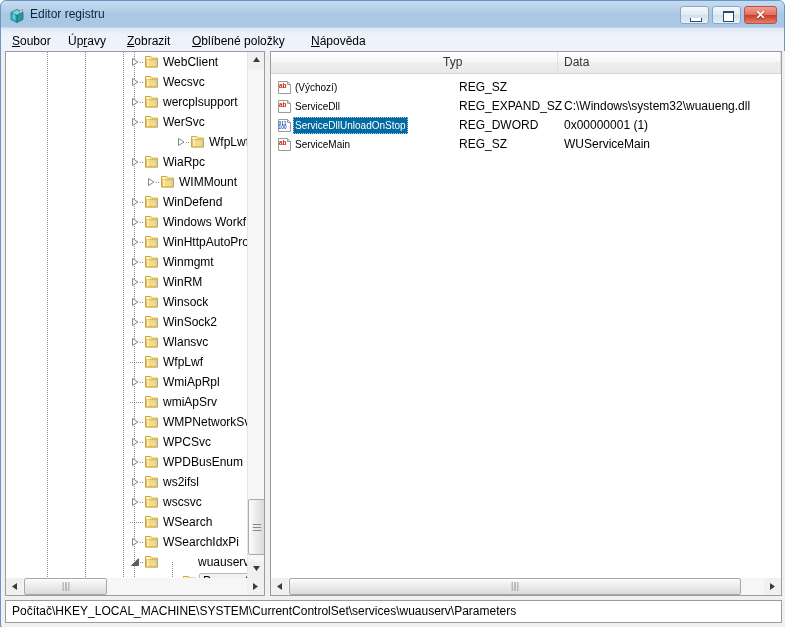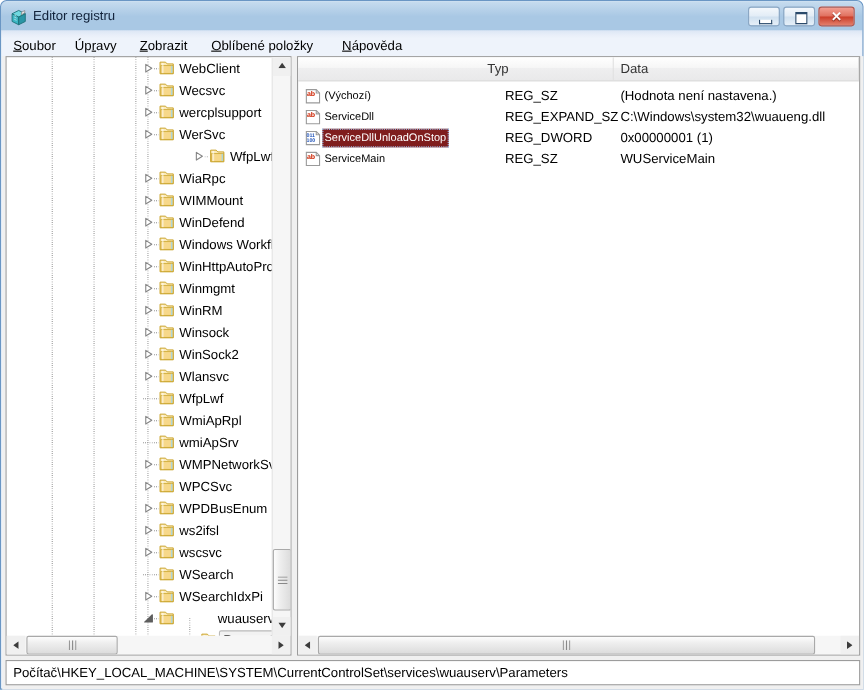--- a/index.html
+++ b/index.html
@@ -234,21 +234,21 @@
   }
   .lrow .c-name {
     position: absolute;
     left: 22px; top: 1px;
     height: 17px; line-height: 17px;
     font-size: 10px;
     padding: 0 2px;
     white-space: nowrap;
   }
   .lrow.selected .c-name {
-    background: #7f1d1d;
+    background: #0369a1;
     color: #ffffff;
     outline: 1px dotted #9fd0ff;
     outline-offset: -1px;
   }
   .lrow .c-type {
     position: absolute;
     left: 188px; top: 1px;
     height: 17px; line-height: 17px;
     font-size: 12px;
     white-space: nowrap;
@@ -445,21 +445,21 @@
                 </svg>
               </div>
               <div class="folder" style="left: 138px;"><svg width="15" height="14" viewBox="0 0 15 14">
                   <path d="M1.5 1.5h5l1.5 1.6h5.5v9H1.5z" fill="#fbe9b8" stroke="#c9a227" stroke-width=".9"></path>
                   <path d="M2.2 4.6h11.1v7.2H2.2z" fill="#f7d88a" stroke="#c9a227" stroke-width=".7"></path>
                   <rect x="3.1" y="2.2" width="1.6" height="9.3" fill="#ffffff" opacity=".55"></rect>
                   <rect x="11.4" y="4.8" width="1.4" height="6.6" fill="#9ed4e6" opacity=".8"></rect>
                 </svg></div>
               <div class="label" style="left: 155px;">WiaRpc</div>
             </div>
-            <div class="tnode" style="top: 120px; position: absolute; left: 0px; width: 202px;">
+            <div class="tnode" style="top: 120px; position: absolute; left: 16px; width: 202px;">
               <div class="hstub" style="left: 134px; width: 4px; top: 10px;"></div>
               <div class="arrow-c" style="left: 124px;">
                 <svg width="10" height="10" viewBox="0 0 10 10">
                   <polygon points="2.5,1.5 8,5 2.5,8.5" fill="#ffffff" stroke="#868686" stroke-width="1" stroke-linejoin="round"></polygon>
                 </svg>
               </div>
               <div class="folder" style="left: 138px;"><svg width="15" height="14" viewBox="0 0 15 14">
                   <path d="M1.5 1.5h5l1.5 1.6h5.5v9H1.5z" fill="#fbe9b8" stroke="#c9a227" stroke-width=".9"></path>
                   <path d="M2.2 4.6h11.1v7.2H2.2z" fill="#f7d88a" stroke="#c9a227" stroke-width=".7"></path>
                   <rect x="3.1" y="2.2" width="1.6" height="9.3" fill="#ffffff" opacity=".55"></rect>
@@ -797,21 +797,20 @@
         </div>
       <div id="list-rows">
           <div class="lrow" style="top: 26px;">
             <div class="vicon"><svg width="15" height="15" viewBox="0 0 15 15">
                 <path d="M1.5 1.5h9l3 3v9h-12z" fill="#ffffff" stroke="#9a9a9a" stroke-width="1"></path>
                 <path d="M10.5 1.5v3h3" fill="none" stroke="#9a9a9a" stroke-width="1"></path>
                 <text x="2" y="7.6" font-family="Liberation Sans, sans-serif" font-size="6.4" font-weight="bold" fill="#cc2200">ab</text>
               </svg></div>
             <div class="c-name">(Výchozí)</div>
             <div class="c-type">REG_SZ</div>
-            <div class="c-data">(Hodnota není nastavena.)</div>
           </div>
           <div class="lrow" style="top: 45px;">
             <div class="vicon"><svg width="15" height="15" viewBox="0 0 15 15">
                 <path d="M1.5 1.5h9l3 3v9h-12z" fill="#ffffff" stroke="#9a9a9a" stroke-width="1"></path>
                 <path d="M10.5 1.5v3h3" fill="none" stroke="#9a9a9a" stroke-width="1"></path>
                 <text x="2" y="7.6" font-family="Liberation Sans, sans-serif" font-size="6.4" font-weight="bold" fill="#cc2200">ab</text>
               </svg></div>
             <div class="c-name">ServiceDll</div>
             <div class="c-type">REG_EXPAND_SZ</div>
             <div class="c-data">C:\Windows\system32\wuaueng.dll</div>

